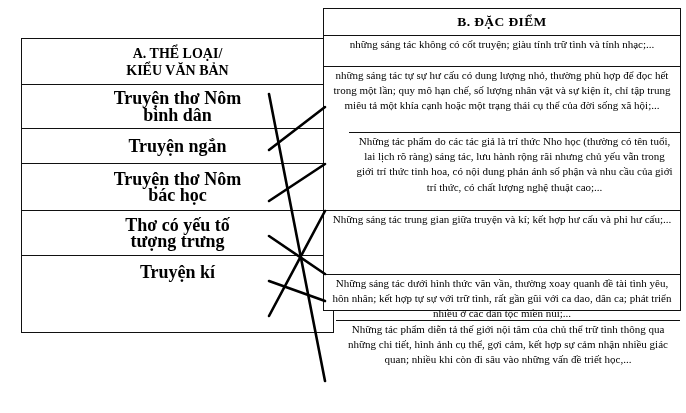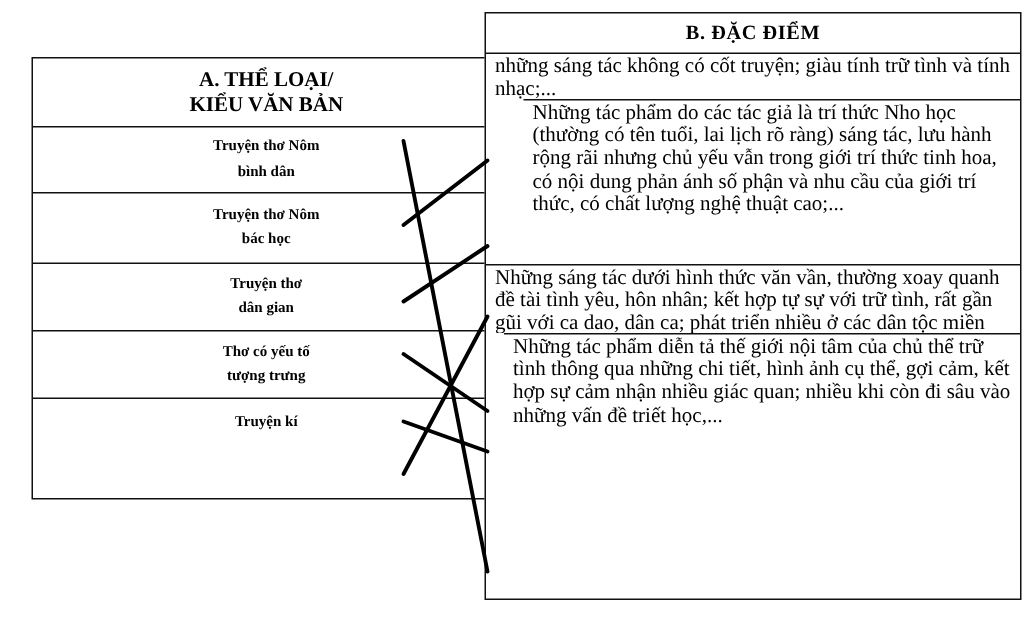--- a/index.html
+++ b/index.html
@@ -2,63 +2,64 @@
 <html><head>
 <meta charset="utf-8">
 <style>
   html,body{margin:0;padding:0;background:#fff;}
   #canvas{
     position:relative;width:686px;height:413px;background:#ffffff;
     font-family:"Liberation Serif","DejaVu Serif",serif;color:#000;overflow:hidden;
   }
   .tbl{position:absolute;box-sizing:border-box;border:1.6px solid #111;background:#fff;}
   #left-table{left:21px;top:38px;width:313px;height:295px;}
-  #right-table{left:323px;top:8px;width:358px;height:392px;}
+  #right-table{left:323px;top:8px;width:358px;height:303px;}
   .hdr{
     box-sizing:border-box;display:flex;align-items:center;justify-content:center;
     font-weight:bold;text-align:center;white-space:pre-line;
   }
   #left-table .hdr{height:45px;font-size:14px;line-height:17px;}
   #right-table .hdr{height:26px;font-size:13.5px;letter-spacing:.4px;}
   .lt-row{
     box-sizing:border-box;border-top:1.4px solid #111;
     display:flex;align-items:center;justify-content:center;text-align:center;
-    font-weight:bold;font-size:10px;line-height:16.5px;white-space:pre-line;overflow:hidden;
+    font-weight:bold;font-size:18px;line-height:16.5px;white-space:pre-line;overflow:hidden;
   }
   .rt-row{
     box-sizing:border-box;border-top:1.4px solid #111;
-    padding:1px 6px 0 6px;font-size:14px;line-height:15.2px;text-align:left;overflow:hidden;
+    padding:1px 6px 0 6px;font-size:11px;line-height:15.2px;text-align:center;overflow:hidden;
   }
   #lines{position:absolute;left:0;top:0;width:686px;height:413px;pointer-events:none;}
 </style>
 </head>
 <body>
 
 <div id="canvas">
 
   <div id="left-table" class="tbl">
     <div class="hdr">A. THỂ LOẠI/
 KIỂU VĂN BẢN</div>
 
   <div class="lt-row" style="height: 44px;">Truyện thơ Nôm
 bình dân</div>
+      <div class="lt-row" style="height: 35px;">Truyện ngắn</div>
       <div class="lt-row" style="height: 47px;">Truyện thơ Nôm
 bác học</div>
-      <div class="lt-row" style="height: 45px;">Truyện thơ
-dân gian</div>
       <div class="lt-row" style="height: 45px;">Thơ có yếu tố
 tượng trưng</div>
       <div class="lt-row" style="height: 33px;">Truyện kí</div>
     </div>
 
   <div id="right-table" class="tbl">
     <div class="hdr">B. ĐẶC ĐIỂM</div>
 
   <div class="rt-row" style="height: 31px;">những sáng tác không có cốt truyện; giàu tính trữ tình và tính nhạc;...</div>
+      <div class="rt-row" style="height: 66px;">những sáng tác tự sự hư cấu có dung lượng nhỏ, thường phù hợp để đọc hết trong một lần; quy mô hạn chế, số lượng nhân vật và sự kiện ít, chỉ tập trung miêu tả một khía cạnh hoặc một trạng thái cụ thể của đời sống xã hội;...</div>
       <div class="rt-row" style="height: 78px; margin-left: 25px;">Những tác phẩm do các tác giả là trí thức Nho học (thường có tên tuổi, lai lịch rõ ràng) sáng tác, lưu hành rộng rãi nhưng chủ yếu vẫn trong giới trí thức tinh hoa, có nội dung phản ánh số phận và nhu cầu của giới trí thức, có chất lượng nghệ thuật cao;...</div>
+      <div class="rt-row" style="height: 32px;">Những sáng tác trung gian giữa truyện và kí; kết hợp hư cấu và phi hư cấu;...</div>
       <div class="rt-row" style="height: 46px; margin-top: 32px;">Những sáng tác dưới hình thức văn vần, thường xoay quanh đề tài tình yêu, hôn nhân; kết hợp tự sự với trữ tình, rất gần gũi với ca dao, dân ca; phát triển nhiều ở các dân tộc miền núi;...</div>
       <div class="rt-row" style="height: 64px; margin-left: 12px;">Những tác phẩm diễn tả thế giới nội tâm của chủ thể trữ tình thông qua những chi tiết, hình ảnh cụ thể, gợi cảm, kết hợp sự cảm nhận nhiều giác quan; nhiều khi còn đi sâu vào những vấn đề triết học,...</div>
     </div>
 
   <svg id="lines" viewBox="0 0 686 413" xmlns="http://www.w3.org/2000/svg">
 
   <line x1="269" y1="94" x2="325" y2="381" stroke="#000000" stroke-width="2.6" stroke-linecap="round"></line>
       <line x1="269" y1="150" x2="325" y2="107" stroke="#000000" stroke-width="2.6" stroke-linecap="round"></line>
       <line x1="269" y1="201" x2="325" y2="164" stroke="#000000" stroke-width="2.6" stroke-linecap="round"></line>
       <line x1="269" y1="236" x2="325" y2="274" stroke="#000000" stroke-width="2.6" stroke-linecap="round"></line>

